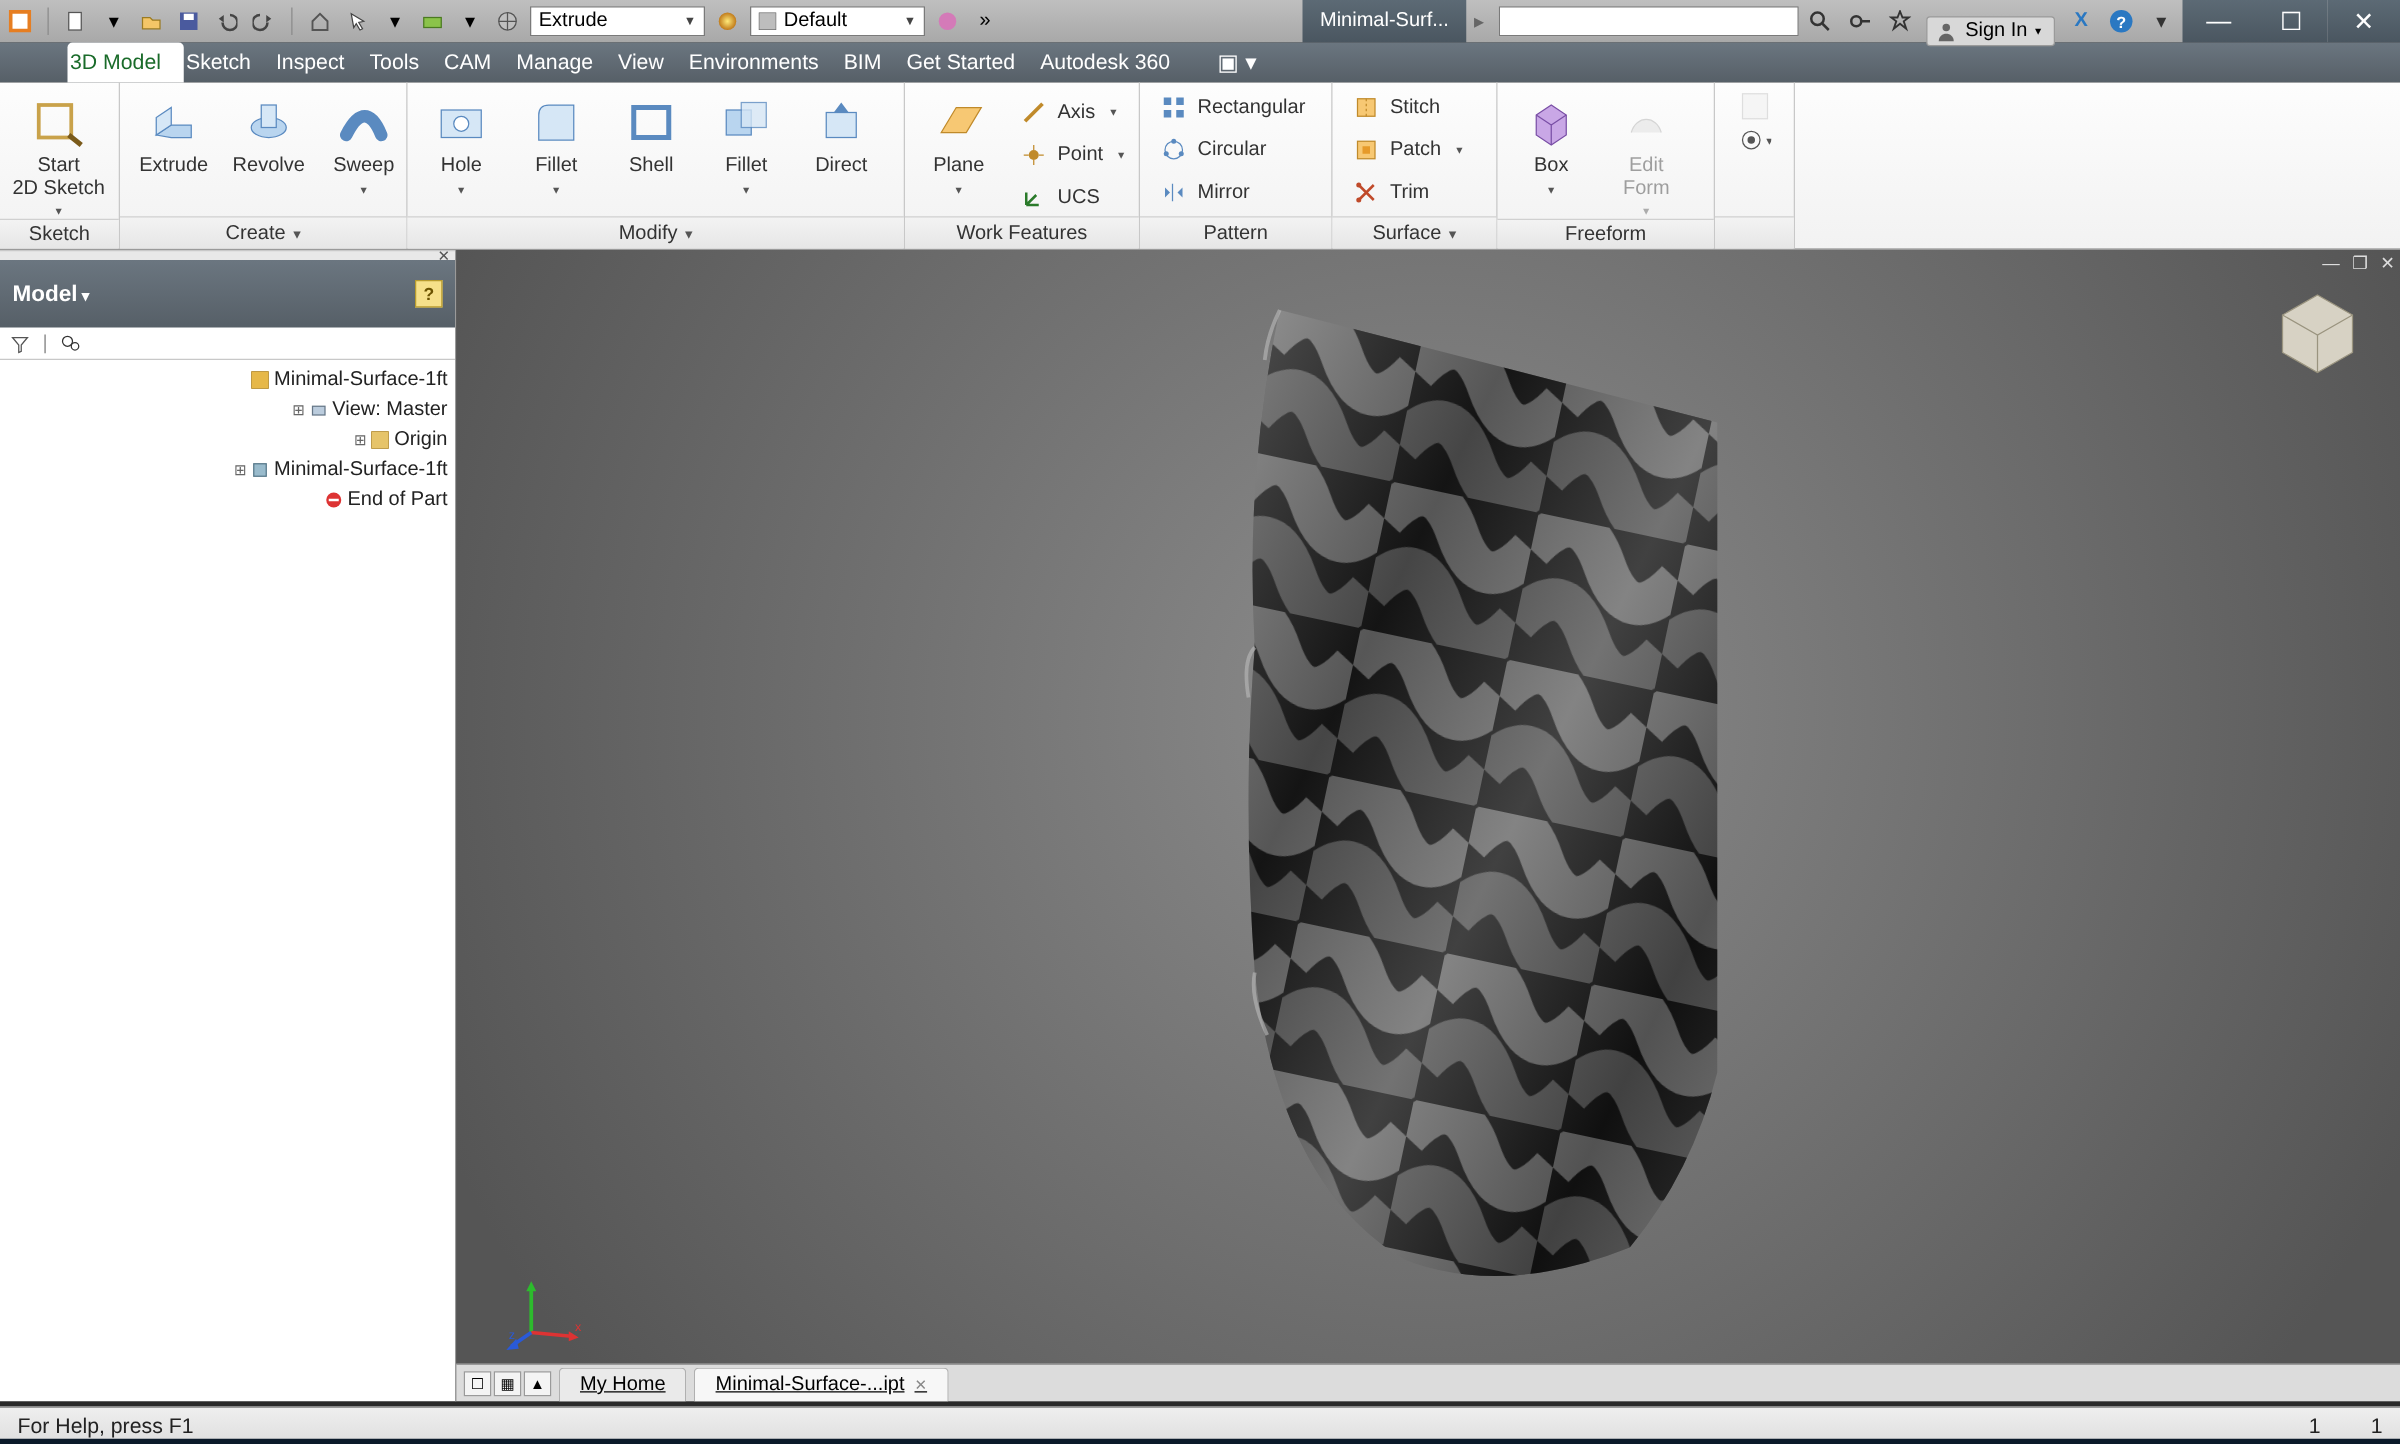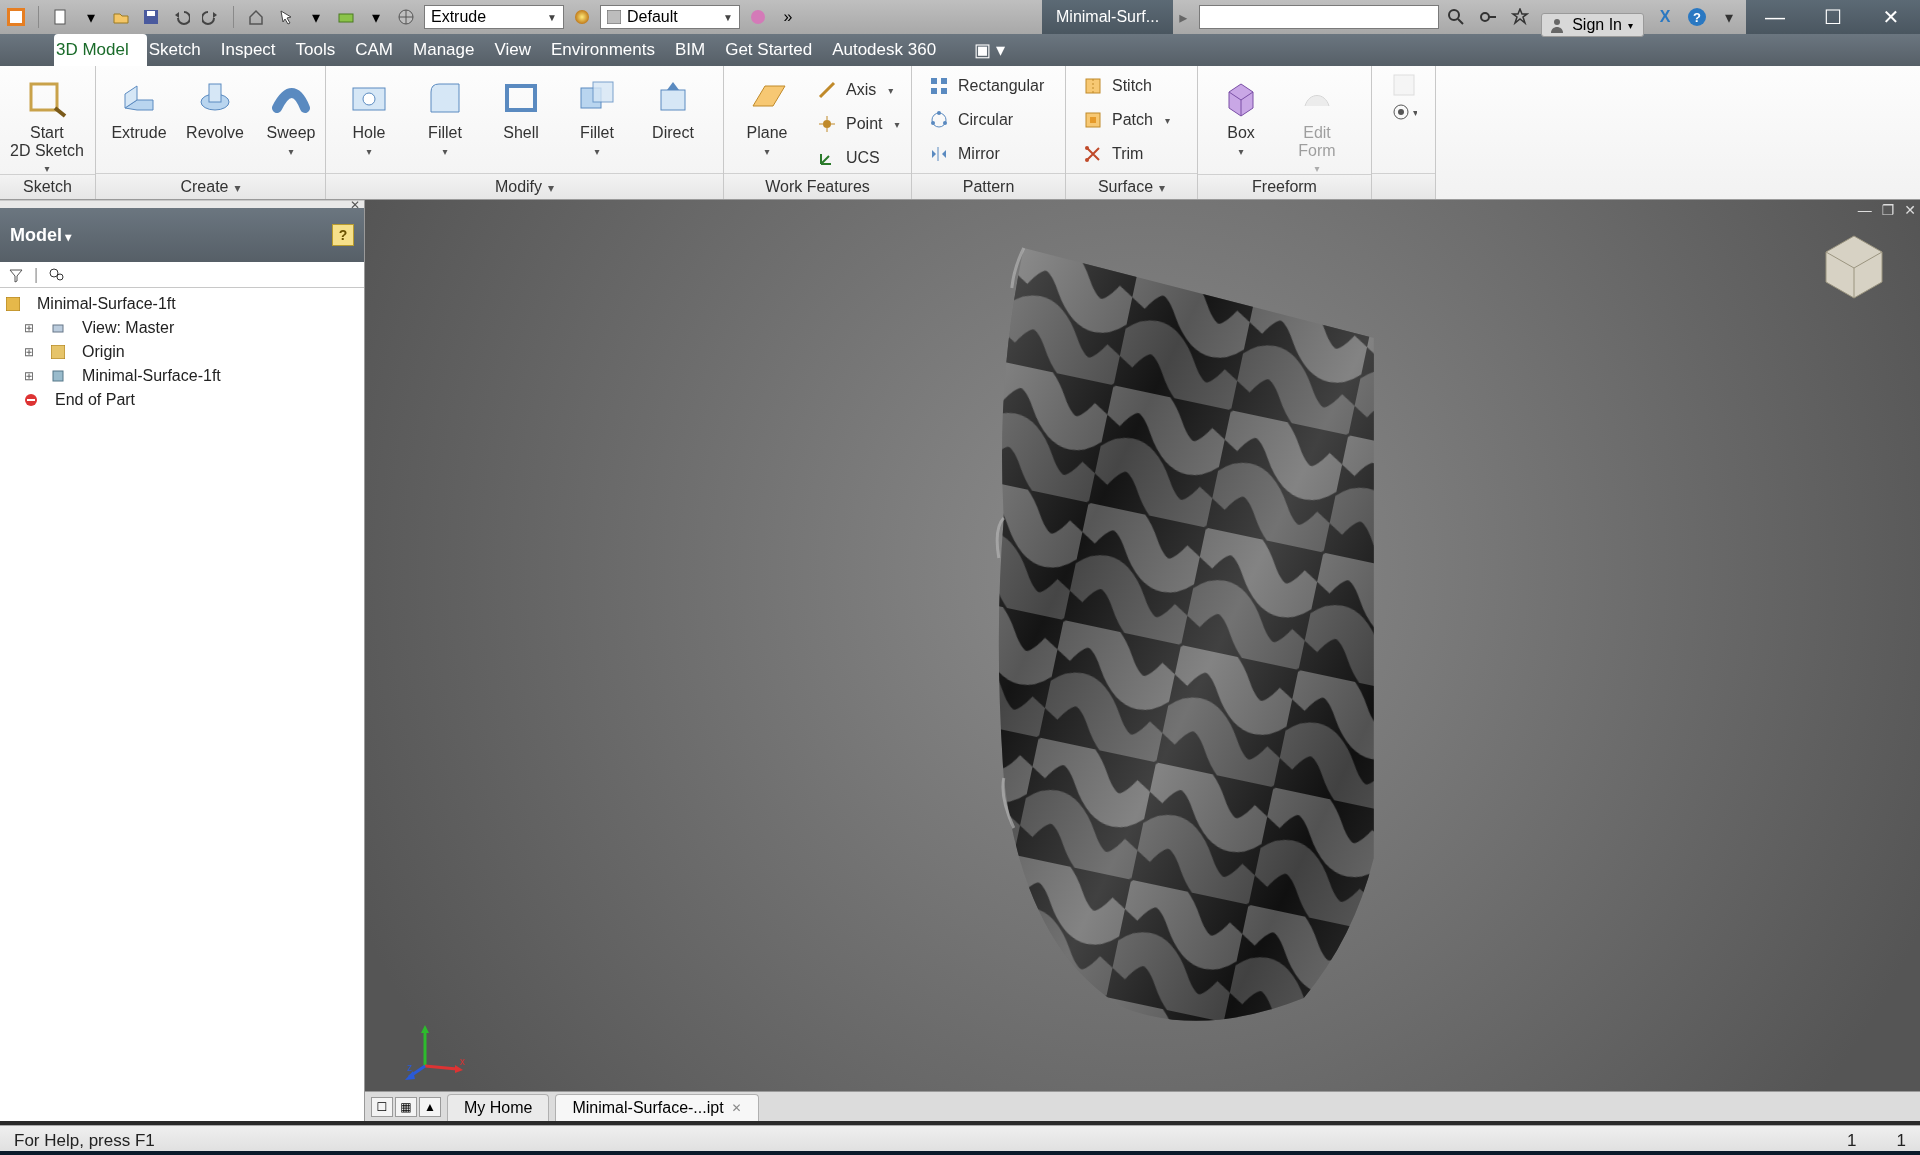--- a/index.html
+++ b/index.html
@@ -46,35 +46,35 @@
 .smallbtn .dd{font-size:10px; color:#555; margin-left:4px;}
 .disabled { opacity:.45; }
 
 
 .workspace { position:absolute; top:200px; left:0; right:0; bottom:34px; display:flex; }
 .model-browser { width:365px; background:#fff; border-right:1px solid #9a9a9a; display:flex; flex-direction:column;}
 .mb-head { background: linear-gradient(#6b7680,#565f67); color:#fff; padding:16px 10px; font-size:18px; font-weight:bold; display:flex; align-items:center; justify-content:space-between;}
 .mb-head .help{ width:22px; height:22px; background:#f6e08a; border:1px solid #b89b2e; display:flex;align-items:center;justify-content:center;color:#6b5200; font-weight:bold; font-size:14px; cursor:pointer;}
 .mb-toolbar{ height:26px; border-bottom:1px solid #c8c8c8; display:flex; align-items:center; gap:10px; padding:0 8px;}
 .mb-tree{ flex:1; padding:4px 6px; font-size:16px; color:#222; overflow:auto;}
-.mb-tree .node{ display:flex; align-items:center; gap:17px; height:24px;}
+.mb-tree .node{ display:flex; align-items:center; gap:4px; height:24px;justify-content:flex-end;}
 .mb-tree .indent1{ padding-left:18px;}
 .mb-resize { height:8px; background:#e8e8e8; border-top:1px solid #c8c8c8; display:flex; align-items:center; justify-content:flex-end; padding-right:4px;}
 .mb-resize .x{ font-size:12px; color:#555; cursor:pointer;}
 .viewport { flex:1; position:relative; background: radial-gradient(circle at 50% 40%, #8d8d8d, #555 90%); }
 .viewport .mini-controls{ position:absolute; top:2px; right:4px; color:#ddd; display:flex; gap:10px; font-size:14px;}
 .viewcube { position:absolute; top:30px; right:30px; width:72px; height:72px;}
 .axis-gizmo { position:absolute; left:40px; bottom:40px; width:60px; height:60px;}
 .model-svg{ position:absolute; left:50%; top:18px; transform:translateX(-46%);}
 
 
 .doctabs { position:absolute; left:365px; right:0; bottom:34px; height:30px; background:#dcdcdc; border-top:1px solid #9a9a9a; display:flex; align-items:flex-end; padding-left:6px; gap:6px; font-size:16px;}
 .doctabs .view-toggle{ display:flex; gap:2px; align-items:center; padding-bottom:4px;}
 .doctabs .view-toggle span{ width:22px; height:20px; border:1px solid #9a9a9a; background:#f4f4f4; display:inline-flex; align-items:center; justify-content:center; font-size:12px; cursor:pointer;}
-.doctabs .tab{ padding:4px 16px; background:#f7f7f7; border:1px solid #b0b0b0; border-bottom:none; border-top-left-radius:4px; border-top-right-radius:4px; cursor:pointer; display:flex; align-items:center; gap:8px;}
+.doctabs .tab{ padding:4px 16px; background:#f7f7f7; border:1px solid #b0b0b0; border-bottom:none; border-top-left-radius:4px; border-top-right-radius:4px; cursor:pointer; display:flex; align-items:center; gap:8px;text-decoration:underline;}
 .doctabs .tab .close{ font-size:12px; color:#888;}
 .doctabs .tab.inactive{ background:#eaeaea;}
 
 
 .statusbar { position:absolute; left:0; right:0; bottom:0; height:30px; background: linear-gradient(#efefef,#dedede); border-top:1px solid #a9a9a9; display:flex; align-items:center; justify-content:space-between; padding:0 14px; font-size:17px; color:#222;}
 .statusbar .right{ display:flex; gap:40px;}
 .taskbar-strip{position:absolute; left:0; right:0; bottom:-4px; height:8px; background:#0b1a2a;}
 
 svg { display:block; }
 </style>

